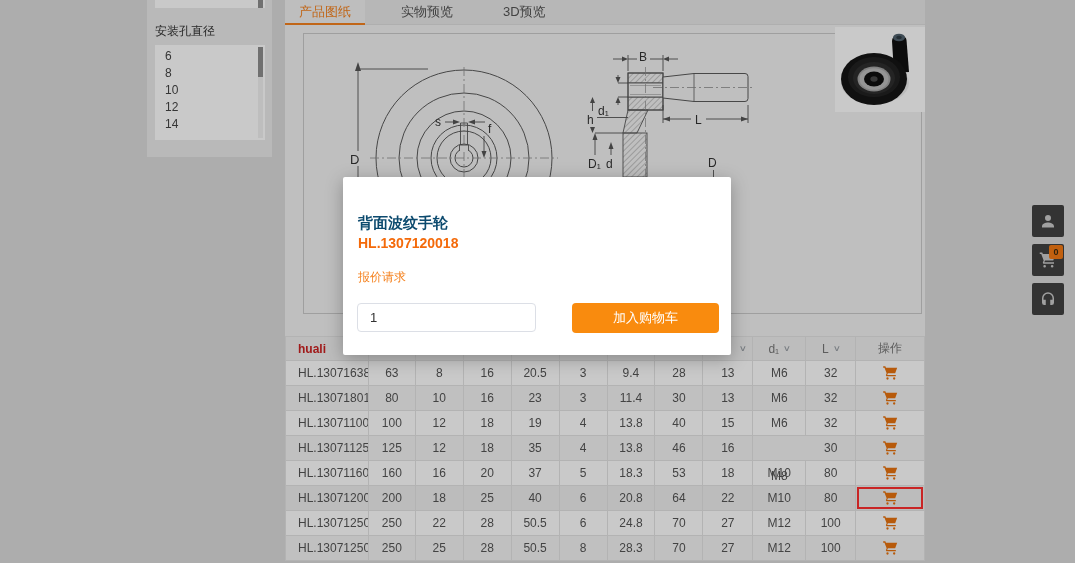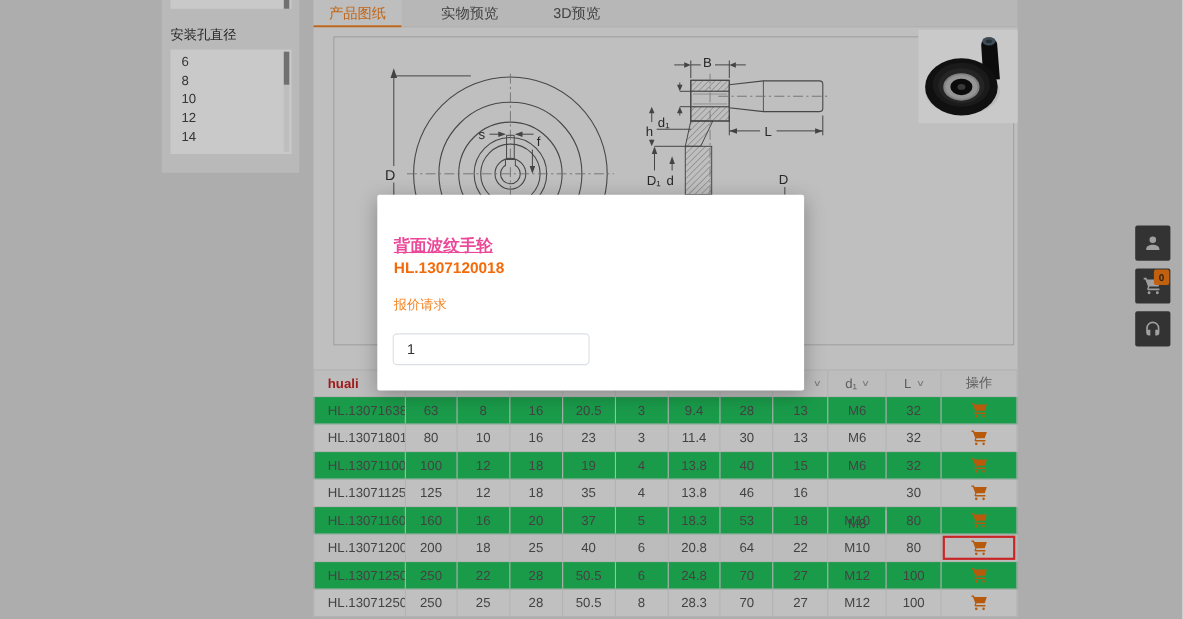--- a/index.html
+++ b/index.html
@@ -24,21 +24,21 @@
          font-size:13px; color:#555; cursor:pointer; }
   .tab.active { color:#f5821f; background:#f1f1f1; border-bottom:2px solid #f5821f; }
 
   .drawing-area { position:absolute; top:25px; left:0; width:640px; height:311px; background:#f3f3f3; }
   .draw-frame { position:absolute; left:18px; top:8px; width:619px; height:281px; border:1px solid #cacaca; }
   svg.draw { position:absolute; left:0; top:0; }
   .photo-box { position:absolute; left:550px; top:2px; width:90px; height:85px; background:#fff; }
 
   
   .ptable { position:absolute; top:336px; left:0; width:640px; font-size:12px; color:#555; }
-  .trow { display:flex; height:25px; border-bottom:1px solid #e3e3e3; border-left:1px solid #e3e3e3; background:#22c55e; }
+  .trow { display:flex; height:25px; border-bottom:1px solid #e3e3e3; border-left:1px solid #e3e3e3; background:#ffffff; }
   .trow.alt { background:#f4f4f4; }
   .trow.sel { background:#efefef; }
   .thead { background:#f0f0f0; border-top:1px solid #e3e3e3; color:#777; }
   .tcell { display:flex; align-items:center; justify-content:center; border-right:1px solid #e3e3e3;
            height:100%; overflow:hidden; white-space:nowrap; }
   .tcell.part { justify-content:flex-start; padding-left:12px; }
   .tcell.brand { justify-content:flex-start; padding-left:12px; color:#c22; font-weight:bold; }
   .tcell.act { position:relative; cursor:pointer; }
   .tcell .chev { font-size:8px; color:#9aa0a6; margin-left:5px; transform:scaleX(1.4); }
   .tcell.chev-right { justify-content:flex-end; padding-right:6px; }
@@ -53,21 +53,21 @@
   .fbadge { position:absolute; top:1px; right:1px; min-width:14px; height:14px; background:#f57a14; border-radius:2px;
             font-size:9px; font-weight:bold; color:#3a2a10; line-height:14px; text-align:center; padding:0 2px; }
 
   
   .overlay { position:absolute; inset:0; background:rgba(0,0,0,0.21); z-index:40; }
   .modal { position:absolute; left:343px; top:177px; width:388px; height:178px; background:#fff; z-index:50;
            border-radius:2px; box-shadow:0 4px 18px rgba(0,0,0,.28); }
   .m-head { position:relative; height:29px; line-height:29px; padding:0 15px; font-size:12px; color:#666;
             background:#fafafa; border-bottom:1px solid #ececec; border-radius:2px 2px 0 0; }
   .m-close { position:absolute; right:12px; top:0; font-size:15px; color:#888; cursor:pointer; line-height:29px; }
-  .m-name { position:absolute; left:15px; top:37px; font-size:15px; font-weight:bold; color:#ec4899;text-decoration:underline; }
+  .m-name { position:absolute; left:15px; top:37px; font-size:15px; font-weight:bold; color:#0c4a6e; }
   .m-part { position:absolute; left:15px; top:58px; font-size:14px; font-weight:bold; color:#f46a0a; }
   .m-quote { position:absolute; left:15px; top:92px; font-size:12px; color:#f5821f; cursor:pointer; }
   .m-qty { position:absolute; left:14px; top:126px; width:179px; height:29px; border:1px solid #dcdfe6; border-radius:4px;
            padding-left:12px; font-size:13px; color:#333; font-family:inherit; }
   .m-add { position:absolute; right:12px; top:126px; width:147px; height:30px; background:#f98b0e; border:none;
            border-radius:4px; color:#fff; font-size:13px; cursor:pointer; font-family:inherit; }
 </style>
 </head>
 <body>
 
@@ -436,15 +436,16 @@
       </div>
     </div>
 
   <div class="overlay"></div>
 
   <div class="modal">
     <div class="m-name">背面波纹手轮</div>
     <div class="m-part">HL.1307120018</div>
     <div class="m-quote">报价请求</div>
     <input class="m-qty" value="1" style="">
+    <button class="m-add">加入购物车</button>
   </div>
 
 </div>
 
 </body></html>

